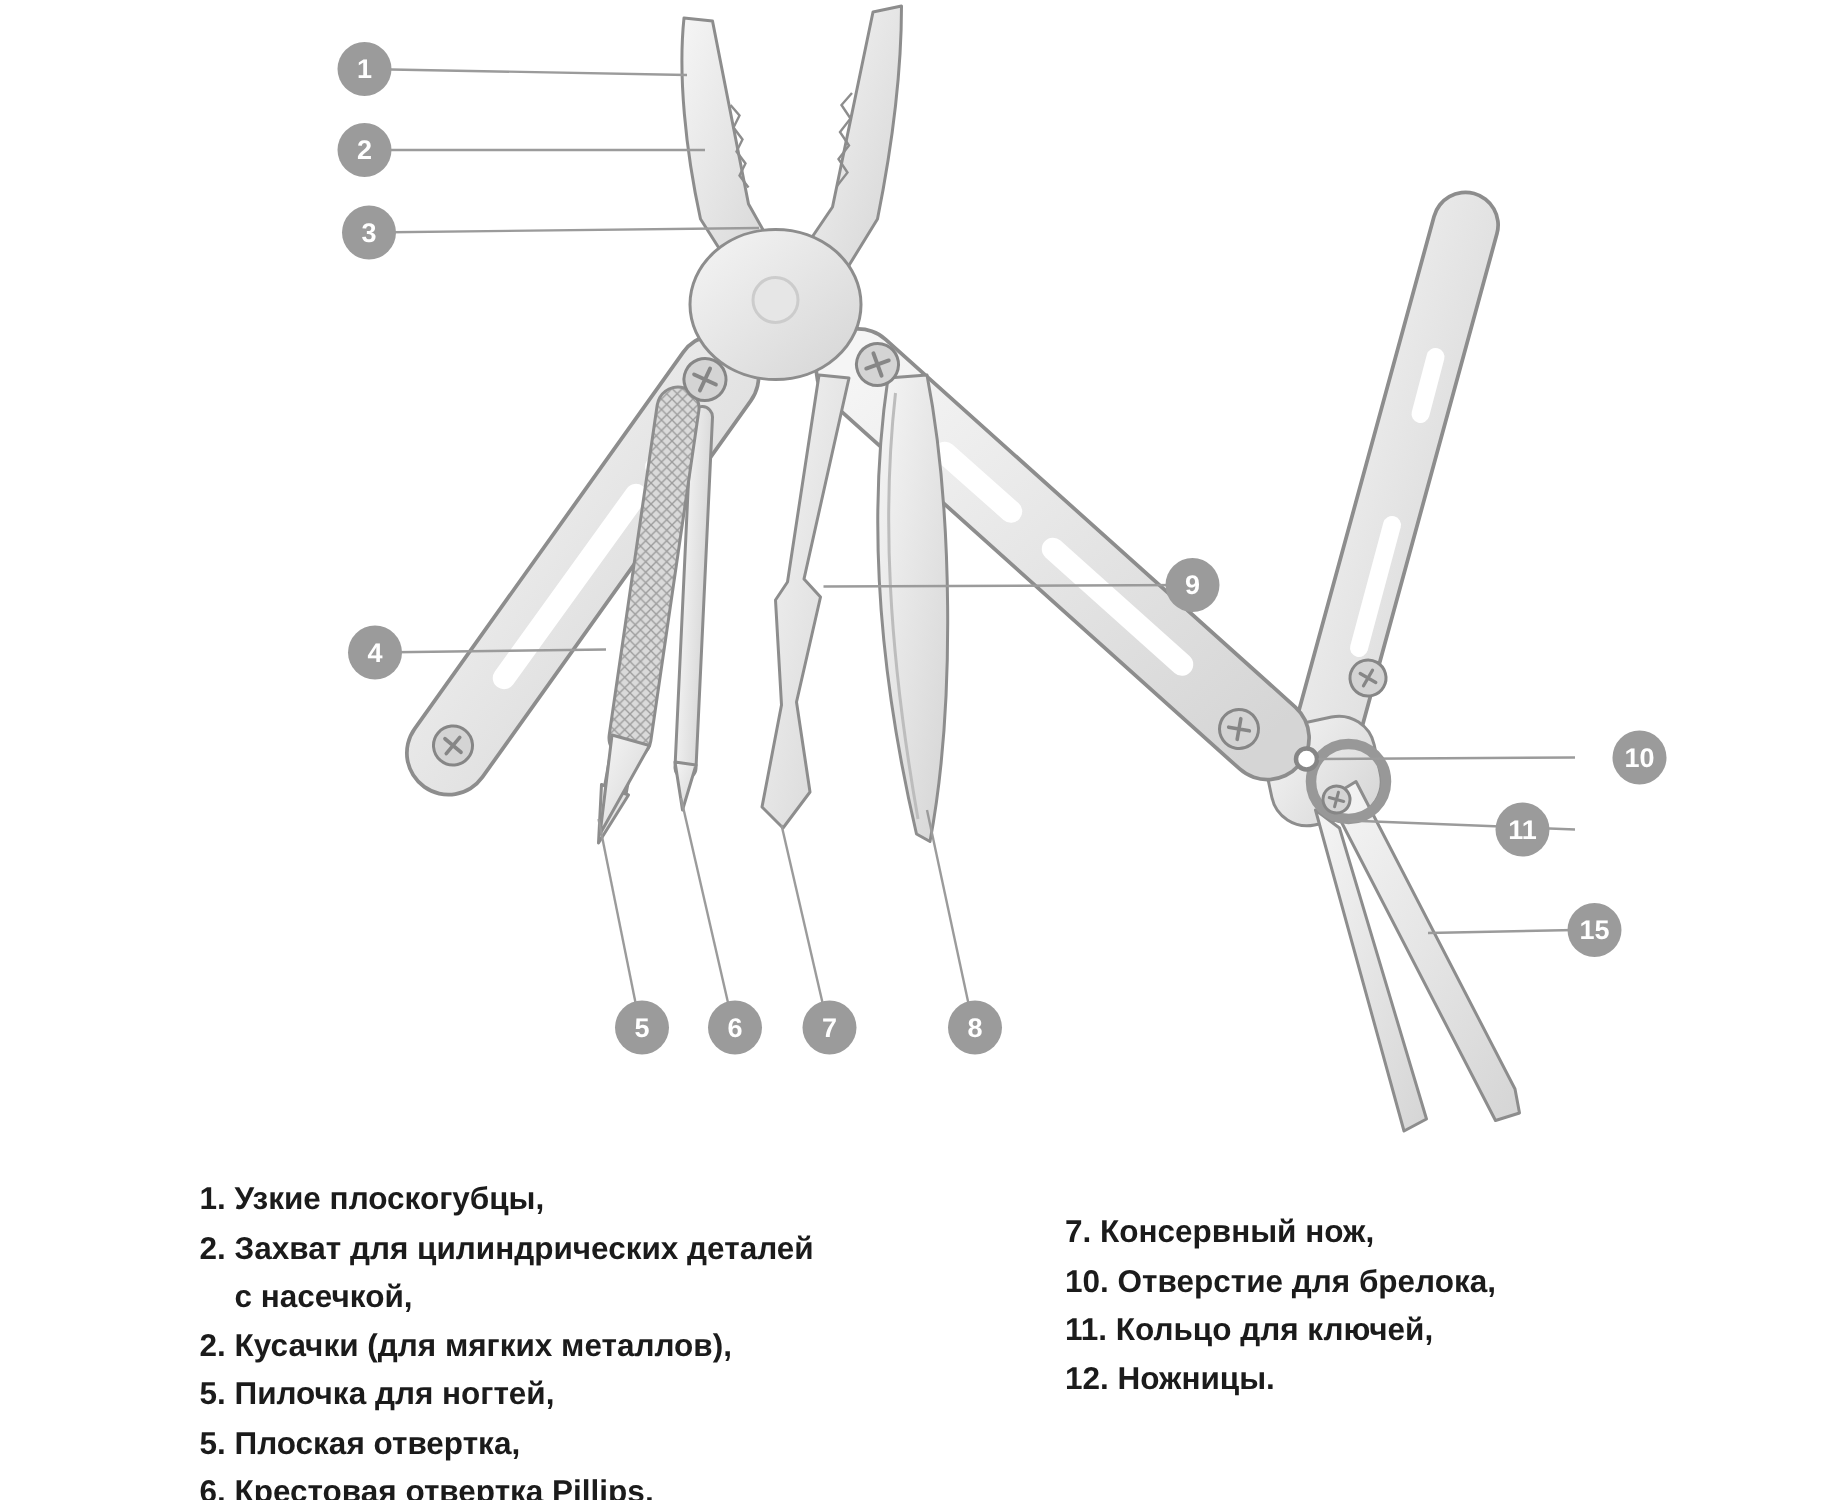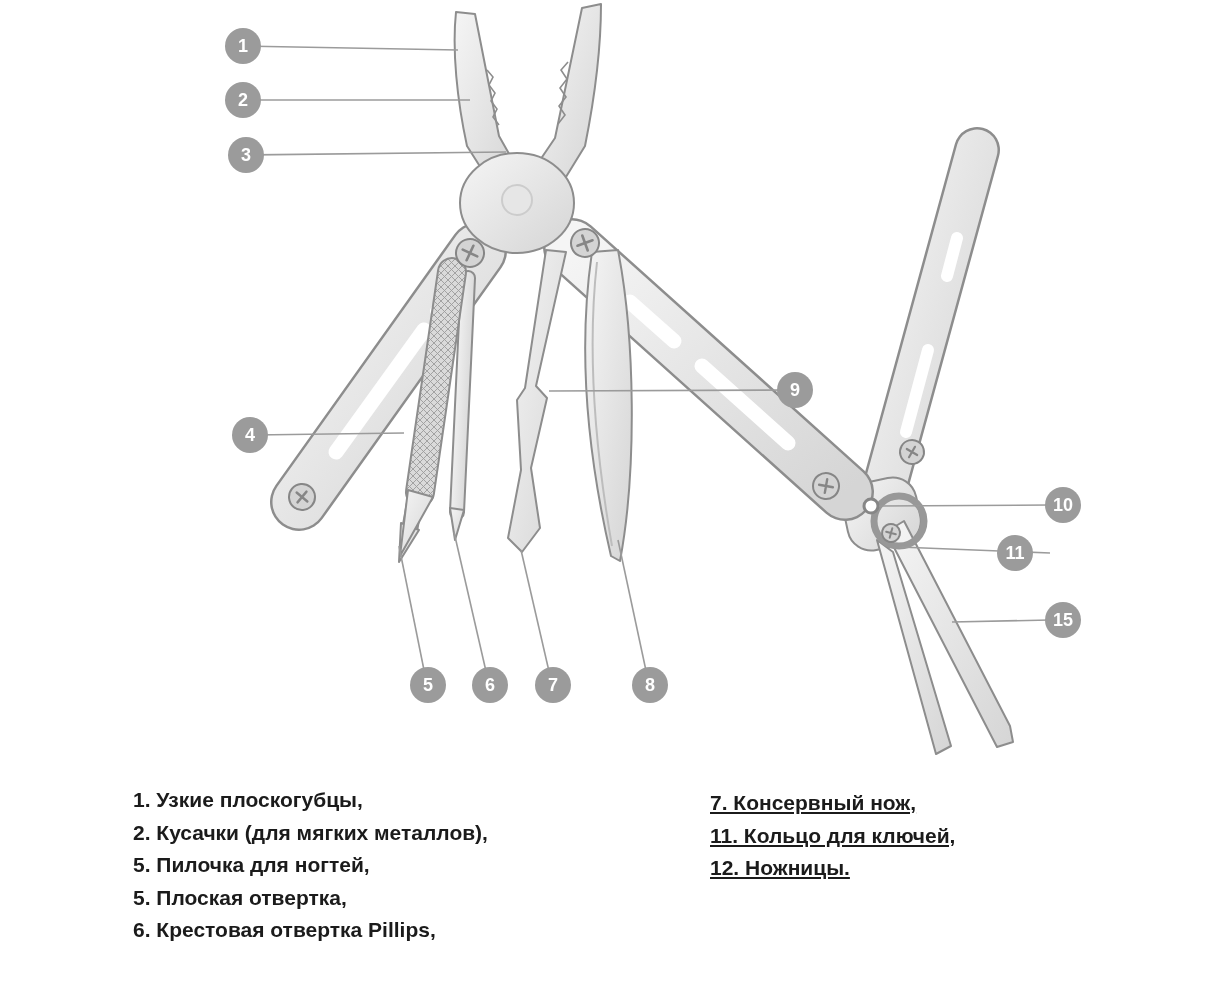--- a/index.html
+++ b/index.html
@@ -13,21 +13,21 @@
     position:absolute;width:36px;height:36px;border-radius:50%;
     background:#9b9b9b;color:#ffffff;display:flex;align-items:center;justify-content:center;
     font-weight:700;font-size:18px;line-height:1;user-select:none;
   }
   .legend{
     position:absolute;left:0;top:784px;width:100%;
     color:#1b1b1b;font-weight:700;font-size:21px;line-height:32.5px;
   }
   .legend-col{position:absolute;top:0;}
   .legend-col.left{left:133px;}
-  .legend-col.right{left:710px;top:3px;text-decoration:underline;}
+  .legend-col.right{left:710px;top:22px;}
   .legend-item{white-space:pre-wrap;}
 </style>
 </head>
 <body>
 
 <div class="stage">
 
   <svg class="art" width="1223" height="1000" viewBox="0 0 1223 1000">
     <defs>
       <linearGradient id="met" x1="0" y1="0" x2="1" y2="1">
@@ -179,38 +179,41 @@
     </div>
   <div class="callout" style="left:535px;top:667px">
       <span>7</span>
     </div>
   <div class="callout" style="left:632px;top:667px">
       <span>8</span>
     </div>
   <div class="callout" style="left:777px;top:372px">
       <span>9</span>
     </div>
-  <div class="callout" style="left:1045px;top:487px">
+  <div class="callout" style="left:1075px;top:487px">
       <span>10</span>
     </div>
   <div class="callout" style="left:997px;top:535px">
       <span>11</span>
     </div>
   <div class="callout" style="left:1045px;top:602px">
       <span>15</span>
     </div>
 
   <div class="legend">
     <div class="legend-col left">
       <div class="legend-item">1. Узкие плоскогубцы,</div>
+      <div class="legend-item">2. Захват для цилиндрических деталей
+    с насечкой,</div>
       <div class="legend-item">2. Кусачки (для мягких металлов),</div>
       <div class="legend-item">5. Пилочка для ногтей,</div>
       <div class="legend-item">5. Плоская отвертка,</div>
       <div class="legend-item">6. Крестовая отвертка Pillips,</div>
     </div>
     <div class="legend-col right">
       <div class="legend-item">7. Консервный нож,</div>
+      <div class="legend-item">10. Отверстие для брелока,</div>
       <div class="legend-item">11. Кольцо для ключей,</div>
       <div class="legend-item">12. Ножницы.</div>
     </div>
   </div>
 
 </div>
 
 </body></html>

